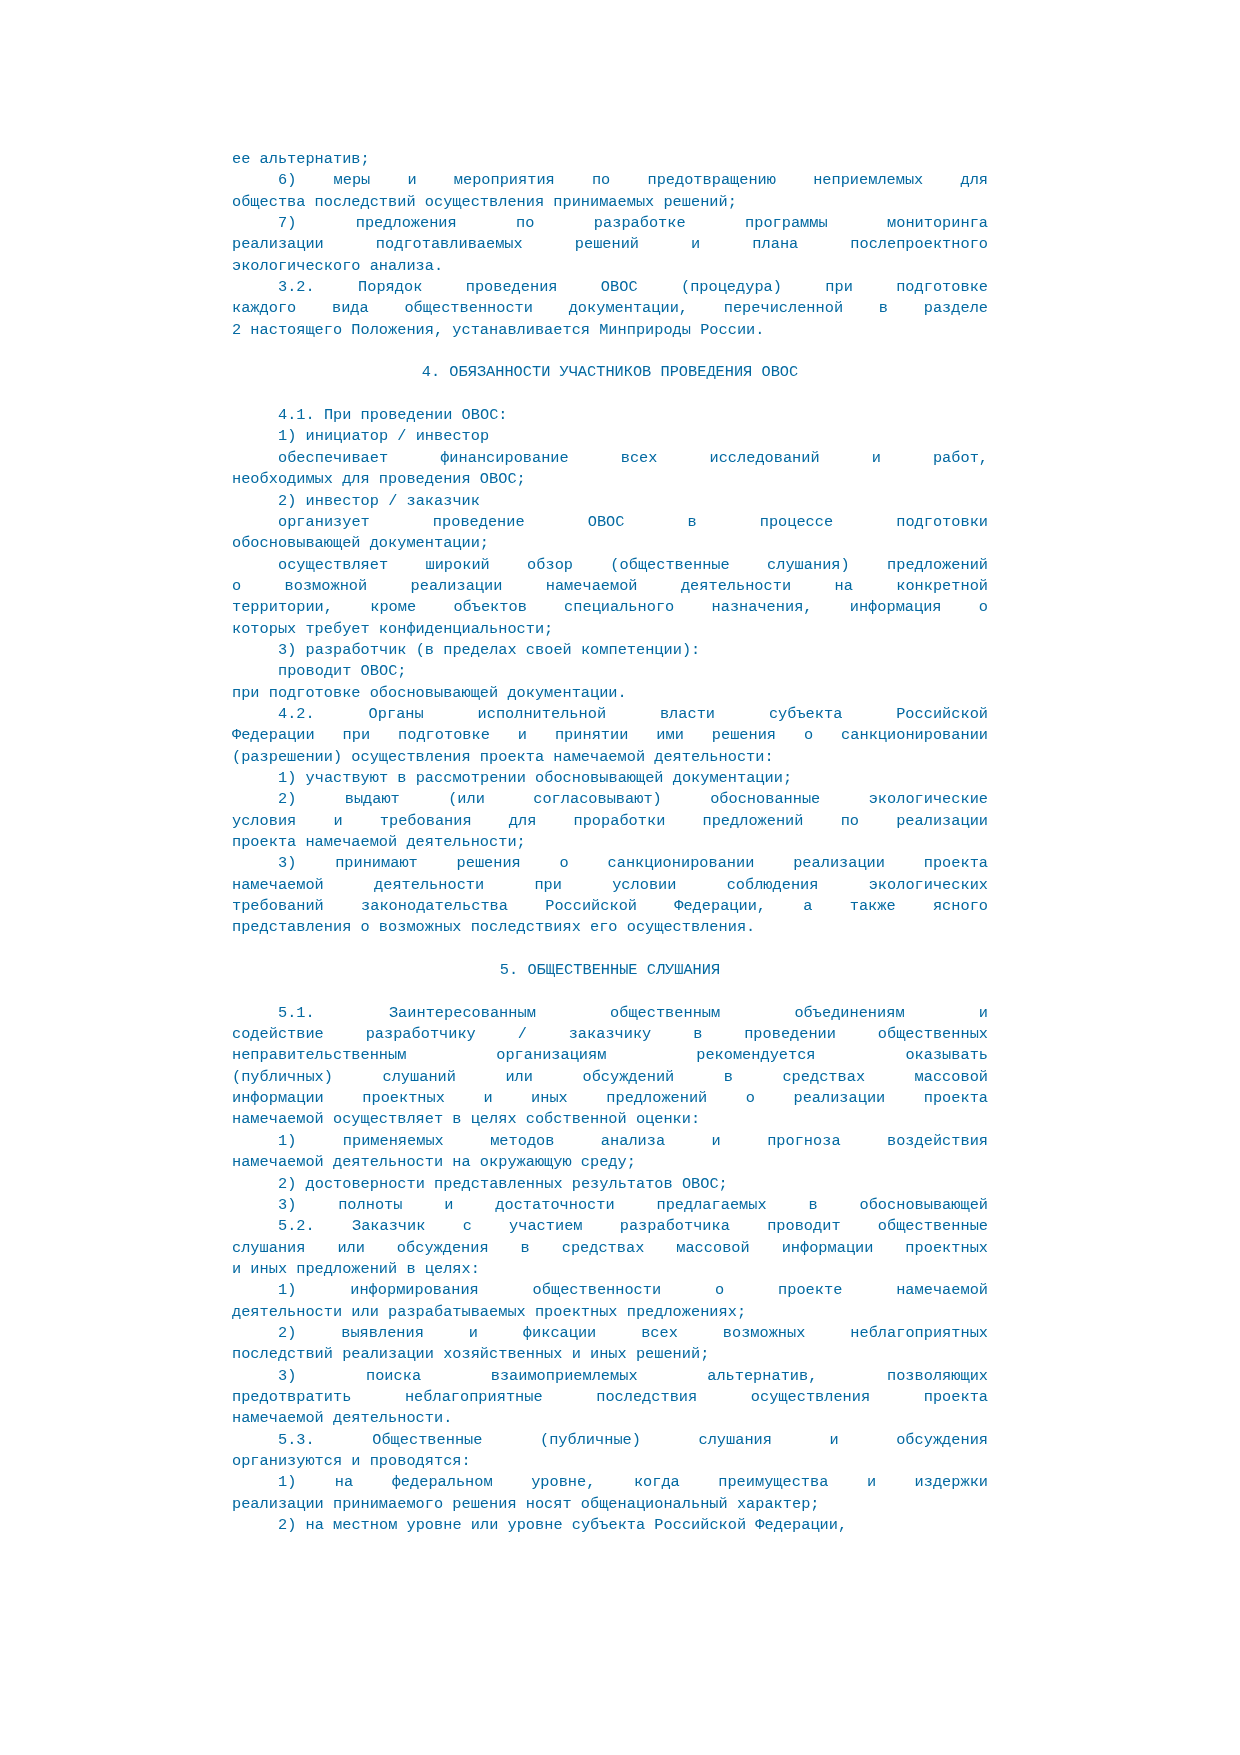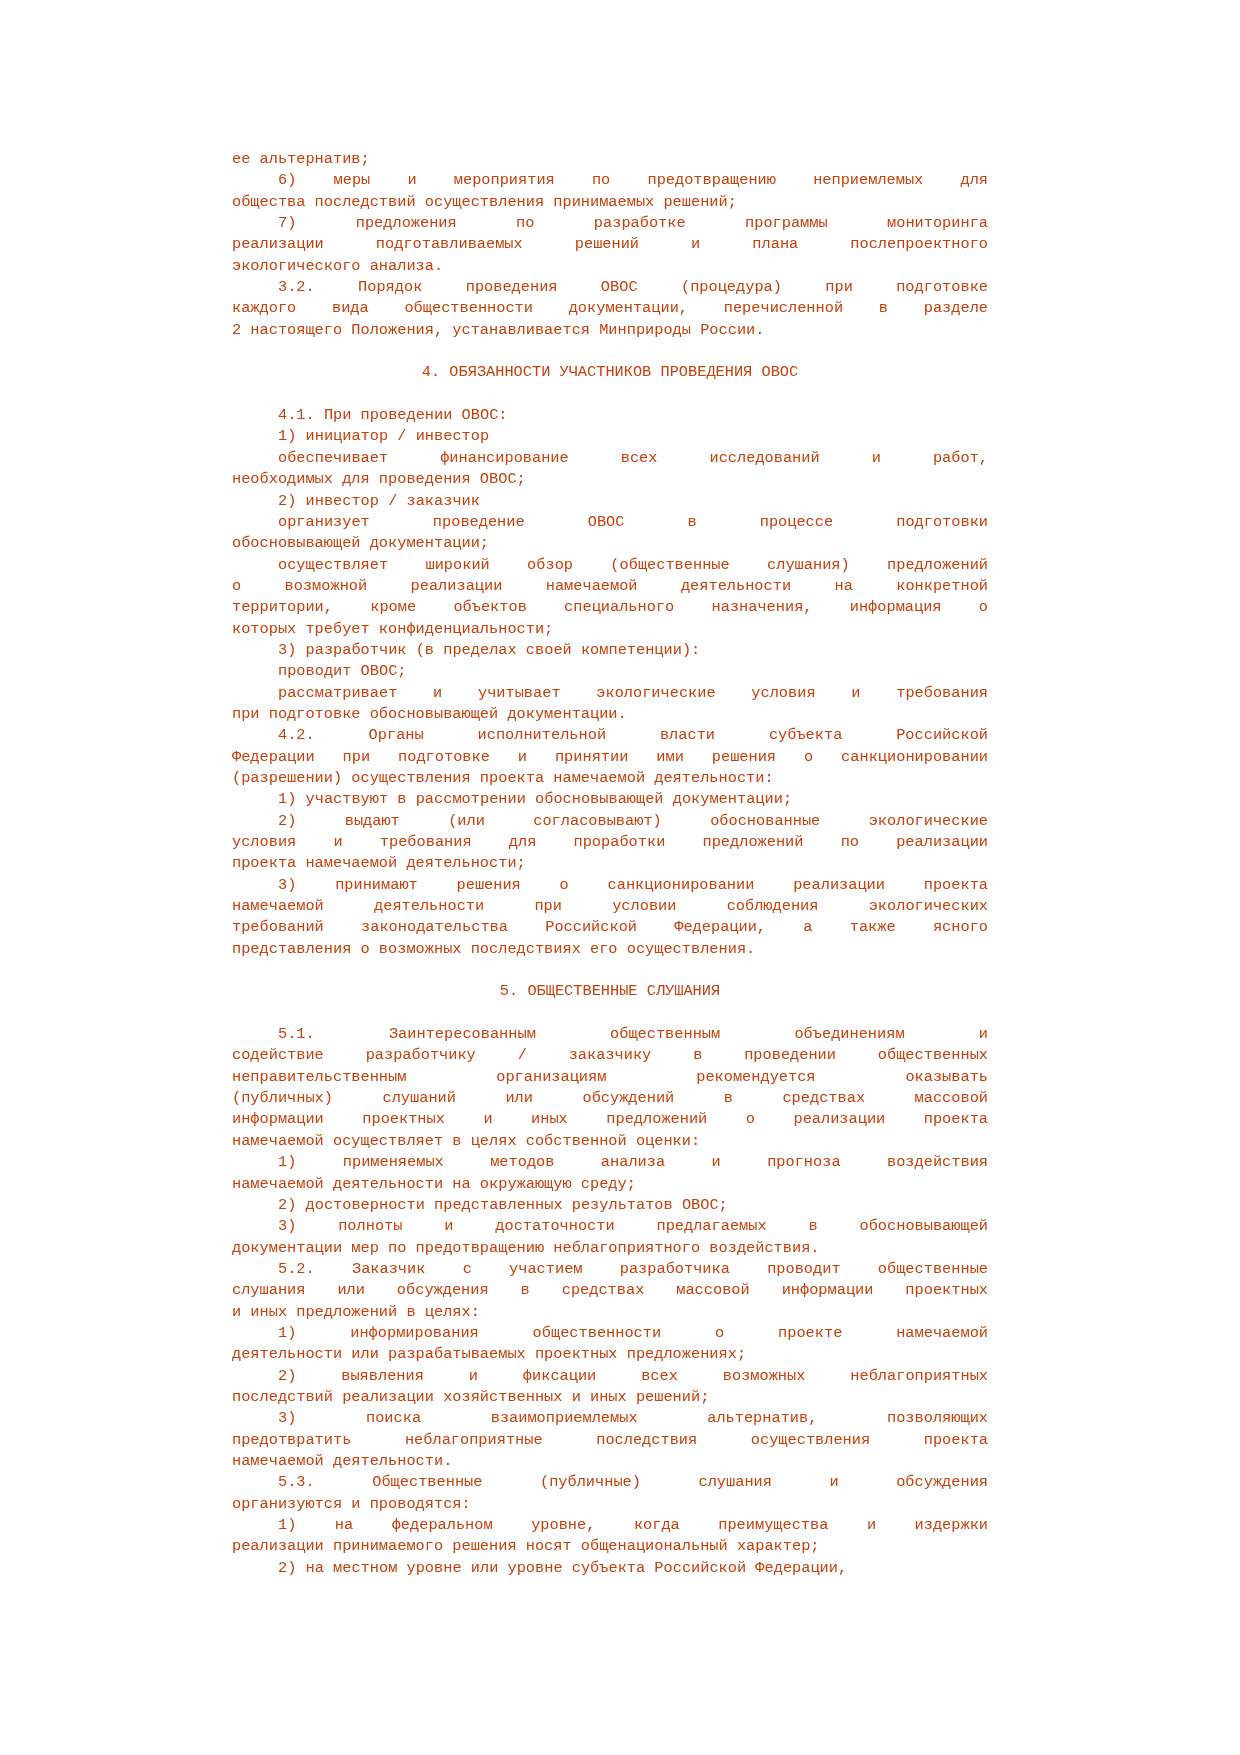--- a/index.html
+++ b/index.html
@@ -5,21 +5,21 @@
   html, body { margin: 0; padding: 0; background: #ffffff; }
   body { width: 1240px; height: 1755px; position: relative; overflow: hidden; }
   .page {
     position: absolute;
     left: 232px;
     top: 149px;
     width: 756px;
     font-family: "Liberation Mono", "DejaVu Sans Mono", monospace;
     font-size: 15.3px;
     line-height: 21.35px;
-    color: #c2410c;
+    color: #0369a1;
   }
   .ln {
     display: block;
     height: 21.35px;
     white-space: pre;
     text-align: justify;
     text-align-last: justify;
     overflow: hidden;
   }
   .ln.last { text-align-last: left; }
@@ -49,21 +49,20 @@
     <span class="ln last">необходимых для проведения ОВОС;</span>
     <span class="ln ind last">2) инвестор / заказчик</span>
     <span class="ln ind">организует проведение ОВОС в процессе подготовки</span>
     <span class="ln last">обосновывающей документации;</span>
     <span class="ln ind">осуществляет широкий обзор (общественные слушания) предложений</span>
     <span class="ln ">о возможной реализации намечаемой деятельности на конкретной</span>
     <span class="ln ">территории, кроме объектов специального назначения, информация о</span>
     <span class="ln last">которых требует конфиденциальности;</span>
     <span class="ln ind last">3) разработчик (в пределах своей компетенции):</span>
     <span class="ln ind last">проводит ОВОС;</span>
-    <span class="ln ind">рассматривает и учитывает экологические условия и требования</span>
     <span class="ln last">при подготовке обосновывающей документации.</span>
     <span class="ln ind">4.2. Органы исполнительной власти субъекта Российской</span>
     <span class="ln ">Федерации при подготовке и принятии ими решения о санкционировании</span>
     <span class="ln last">(разрешении) осуществления проекта намечаемой деятельности:</span>
     <span class="ln ind last">1) участвуют в рассмотрении обосновывающей документации;</span>
     <span class="ln ind">2) выдают (или согласовывают) обоснованные экологические</span>
     <span class="ln ">условия и требования для проработки предложений по реализации</span>
     <span class="ln last">проекта намечаемой деятельности;</span>
     <span class="ln ind">3) принимают решения о санкционировании реализации проекта</span>
     <span class="ln ">намечаемой деятельности при условии соблюдения экологических</span>
@@ -75,21 +74,20 @@
     <span class="ln ind">5.1. Заинтересованным общественным объединениям и</span>
     <span class="ln ">содействие разработчику / заказчику в проведении общественных</span>
     <span class="ln ">неправительственным организациям рекомендуется оказывать</span>
     <span class="ln ">(публичных) слушаний или обсуждений в средствах массовой</span>
     <span class="ln ">информации проектных и иных предложений о реализации проекта</span>
     <span class="ln last">намечаемой осуществляет в целях собственной оценки:</span>
     <span class="ln ind">1) применяемых методов анализа и прогноза воздействия</span>
     <span class="ln last">намечаемой деятельности на окружающую среду;</span>
     <span class="ln ind last">2) достоверности представленных результатов ОВОС;</span>
     <span class="ln ind">3) полноты и достаточности предлагаемых в обосновывающей</span>
-    <span class="ln last">документации мер по предотвращению неблагоприятного воздействия.</span>
     <span class="ln ind">5.2. Заказчик с участием разработчика проводит общественные</span>
     <span class="ln ">слушания или обсуждения в средствах массовой информации проектных</span>
     <span class="ln last">и иных предложений в целях:</span>
     <span class="ln ind">1) информирования общественности о проекте намечаемой</span>
     <span class="ln last">деятельности или разрабатываемых проектных предложениях;</span>
     <span class="ln ind">2) выявления и фиксации всех возможных неблагоприятных</span>
     <span class="ln last">последствий реализации хозяйственных и иных решений;</span>
     <span class="ln ind">3) поиска взаимоприемлемых альтернатив, позволяющих</span>
     <span class="ln ">предотвратить неблагоприятные последствия осуществления проекта</span>
     <span class="ln last">намечаемой деятельности.</span>

